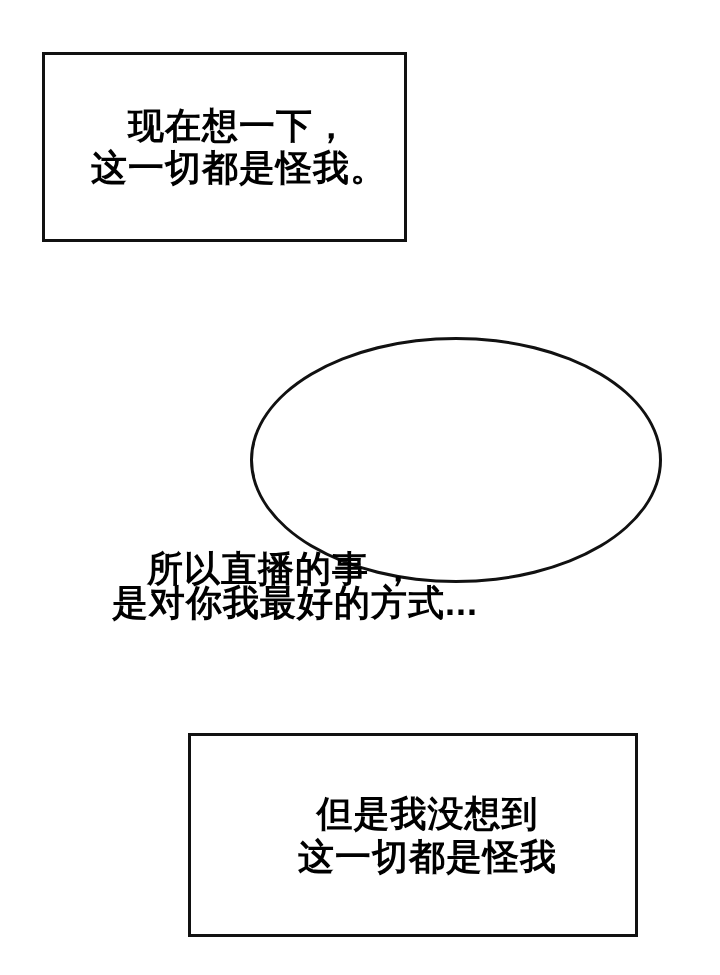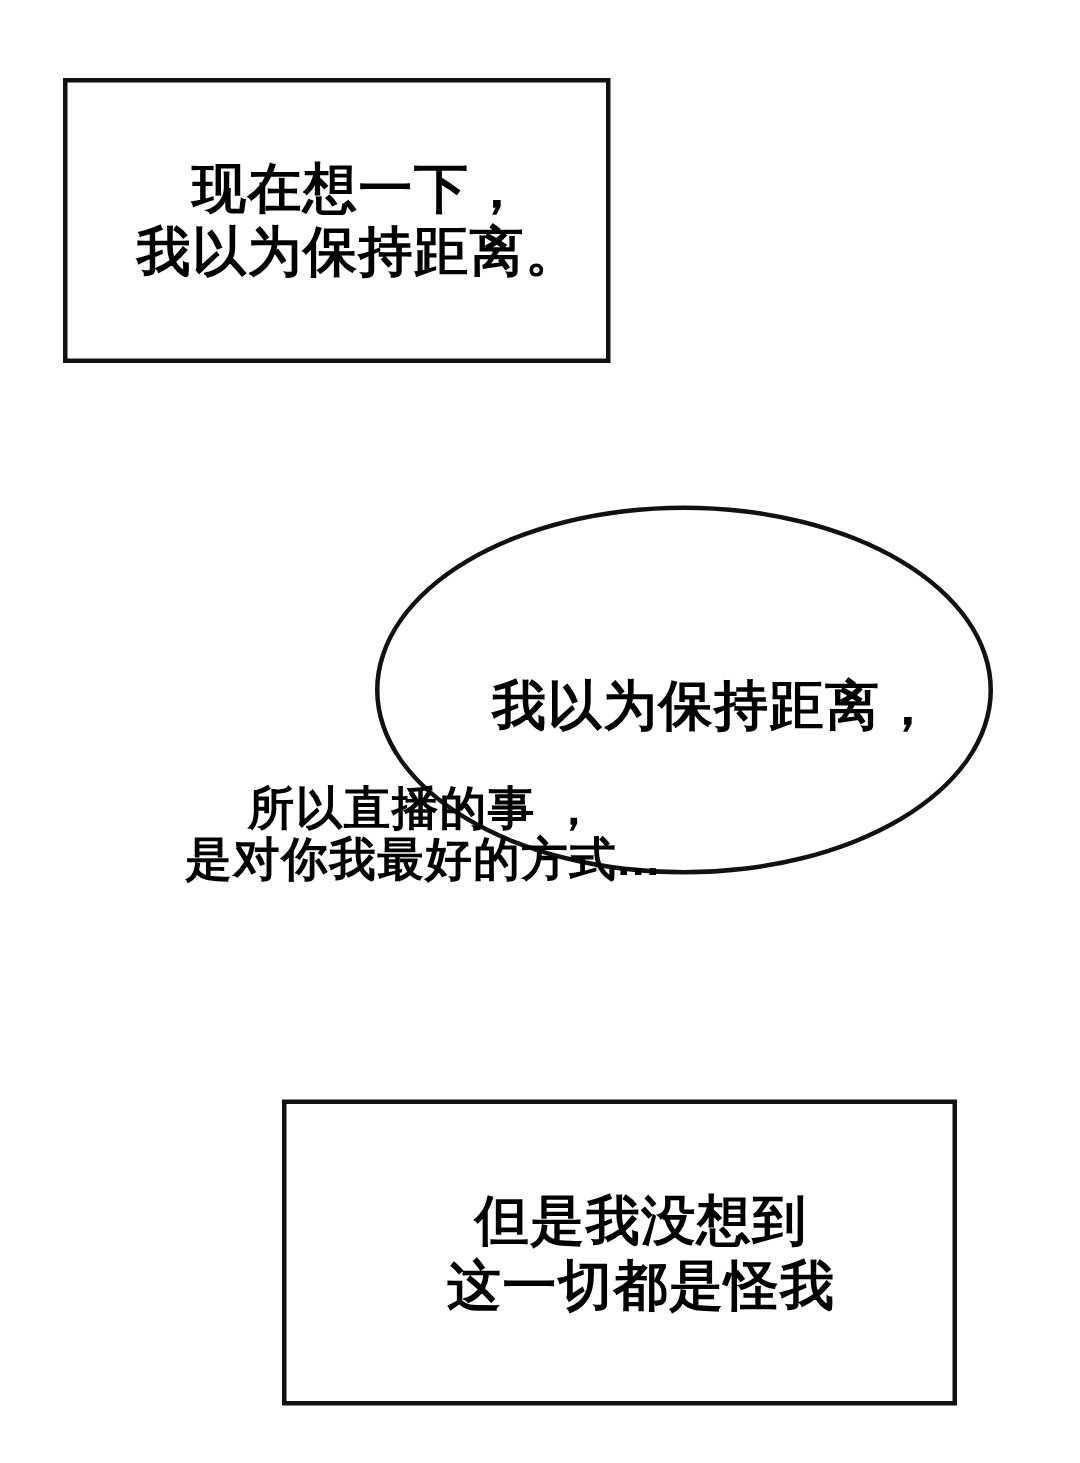--- a/index.html
+++ b/index.html
@@ -63,45 +63,44 @@
     text-align: center;
     white-space: nowrap;
     font-weight: 700;
     font-size: 36px;
     line-height: 41px;
     letter-spacing: 1px;
   }
   .handwritten {
     position: absolute;
     left: 112px;
-    top: 522px;
+    top: 552px;
     width: 340px;
     text-align: center;
     font-weight: 700;
-    font-size: 31px;
+    font-size: 36px;
     line-height: 34px;
     letter-spacing: 1px;
   }
   .line { white-space: nowrap; }
 </style>
 </head>
 <body>
 
 <div class="page">
 
   <div class="panel-box top-box">
     <div class="box-text">
       <div class="line">现在想一下，</div>
-      <div class="line">我以为保持距离。</div>
+      <div class="line">这一切都是怪我。</div>
     </div>
   </div>
 
   <div class="bubble">
     <div class="bubble-text">
-      <div class="line">我以为保持距离，</div>
     </div>
   </div>
 
   <div class="handwritten">
     <div class="line">所以直播的事 ，</div>
     <div class="line">是对你我最好的方式...</div>
   </div>
 
   <div class="panel-box bottom-box">
     <div class="box-text">

